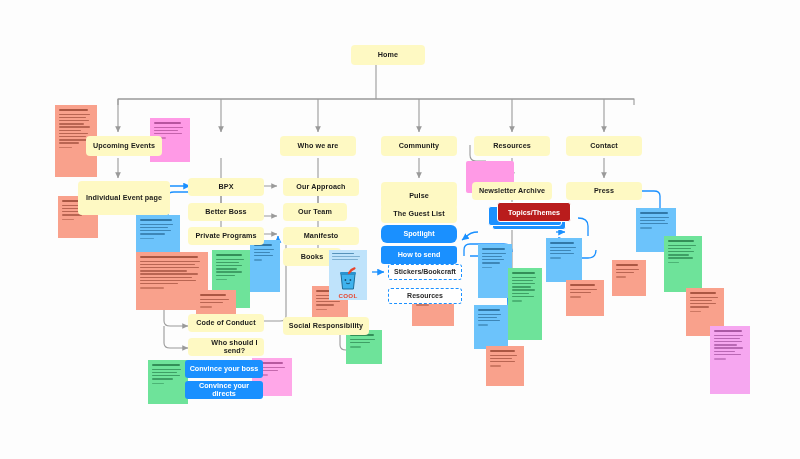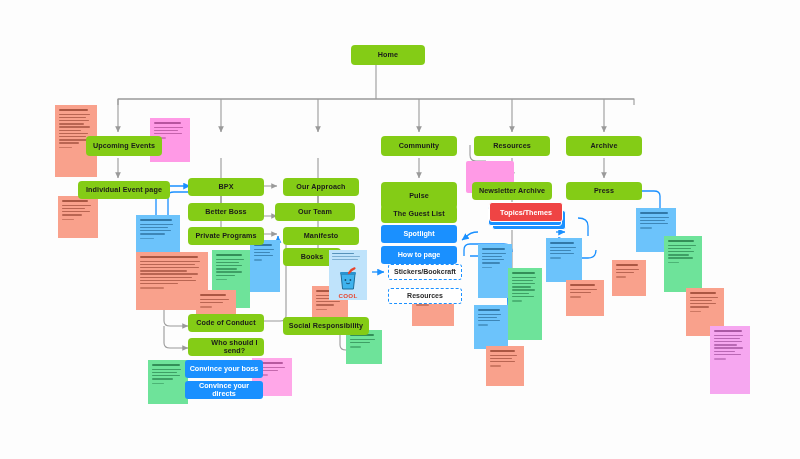--- a/index.html
+++ b/index.html
@@ -20,21 +20,21 @@
   
   .node{
     position:absolute;
     box-sizing:border-box;
     display:flex;align-items:center;justify-content:center;
     text-align:center;
     z-index:5;
   }
   
   .page{
-    background:#84cc16;
+    background:#fef9c3;
     color:#1b1b1b;
     border-radius:4px;
     font-size:7.2px;
     font-weight:bold;
     letter-spacing:.1px;
     line-height:1.1;
     padding:0 3px;
   }
   
   .blue{
@@ -59,22 +59,22 @@
   }
   
   .stack{z-index:6;}
   .stack .shadow{
     position:absolute;
     background:#1a90ff;
     border:1.2px solid #ffffff;
     border-radius:3px;
   }
   .stack .top{
-    position:absolute;left:5px;top:0;
-    background:#ef4444;color:#fff;
+    position:absolute;left:13px;top:0;
+    background:#b91c1c;color:#fff;
     border:1.2px solid #ffffff;
     border-radius:3px;
     display:flex;align-items:center;justify-content:center;
     font-size:7.2px;font-weight:bold;
     width:100%;height:100%;
   }
   
   .sticky{
     position:absolute;
     box-sizing:border-box;
@@ -415,48 +415,49 @@
     <span class="ln" style="width:90%"></span>
       <span class="ln" style="width:70%"></span>
     <span class="sig"></span>
   </div>
 
   <div class="bar" style="left:466px;top:161px;width:48px;height:32px;background:#ff9ae6;"></div>
 
   <div class="node page" style="left:351px;top:45px;width:74px;height:20px;">Home</div>
 
   <div class="node page" style="left:86px;top:136px;width:76px;height:20px;">Upcoming Events</div>
+  <div class="node page" style="left:280px;top:136px;width:76px;height:20px;">Who we are</div>
   <div class="node page" style="left:381px;top:136px;width:76px;height:20px;">Community</div>
   <div class="node page" style="left:474px;top:136px;width:76px;height:20px;">Resources</div>
-  <div class="node page" style="left:566px;top:136px;width:76px;height:20px;">Archive</div>
-
-  <div class="node page" style="left:78px;top:181px;width:92px;height:18px;">Individual Event page</div>
+  <div class="node page" style="left:566px;top:136px;width:76px;height:20px;">Contact</div>
+
+  <div class="node page" style="left:78px;top:181px;width:92px;height:34px;">Individual Event page</div>
 
   <div class="node page" style="left:188px;top:178px;width:76px;height:18px;">BPX</div>
   <div class="node page" style="left:188px;top:203px;width:76px;height:18px;">Better Boss</div>
   <div class="node page" style="left:188px;top:227px;width:76px;height:18px;">Private Programs</div>
 
   <div class="node page" style="left:283px;top:178px;width:76px;height:18px;">Our Approach</div>
-  <div class="node page" style="left:275px;top:203px;width:80px;height:18px;">Our Team</div>
+  <div class="node page" style="left:283px;top:203px;width:64px;height:18px;">Our Team</div>
   <div class="node page" style="left:283px;top:227px;width:76px;height:18px;">Manifesto</div>
   <div class="node page" style="left:283px;top:248px;width:58px;height:18px;">Books</div>
 
   <div class="node page" style="left:381px;top:182px;width:76px;height:27px;">Pulse</div>
   <div class="node page" style="left:381px;top:205px;width:76px;height:18px;">The Guest List</div>
 
   <div class="node page" style="left:472px;top:182px;width:80px;height:18px;">Newsletter Archive</div>
   <div class="node page" style="left:566px;top:182px;width:76px;height:18px;">Press</div>
 
   <div class="node page" style="left:188px;top:314px;width:76px;height:18px;">Code of Conduct</div>
   <div class="node page" style="left:188px;top:338px;width:76px;height:18px;padding-left:20px;">Who should I send?</div>
 
   <div class="node page" style="left:283px;top:317px;width:86px;height:18px;">Social Responsibility</div>
 
-  <div class="node blue" style="left:381px;top:225px;width:76px;height:18px;">Spotlight</div>
-  <div class="node blue" style="left:381px;top:246px;width:76px;height:18px;">How to page</div>
+  <div class="node blue" style="left:381px;top:225px;width:76px;height:18px;border-radius:6px;">Spotlight</div>
+  <div class="node blue" style="left:381px;top:246px;width:76px;height:18px;">How to send</div>
 
   <div class="node blue" style="left:185px;top:360px;width:78px;height:18px;">Convince your boss</div>
   <div class="node blue" style="left:185px;top:381px;width:78px;height:18px;">Convince your directs</div>
 
   <div class="node stack" style="left:484px;top:202px;width:72px;height:18px;">
     <div class="shadow" style="left:8px;top:8px;width:72px;height:18px;"></div>
     <div class="shadow" style="left:4px;top:4px;width:72px;height:18px;"></div>
     <div class="top">Topics/Themes</div>
   </div>
 

